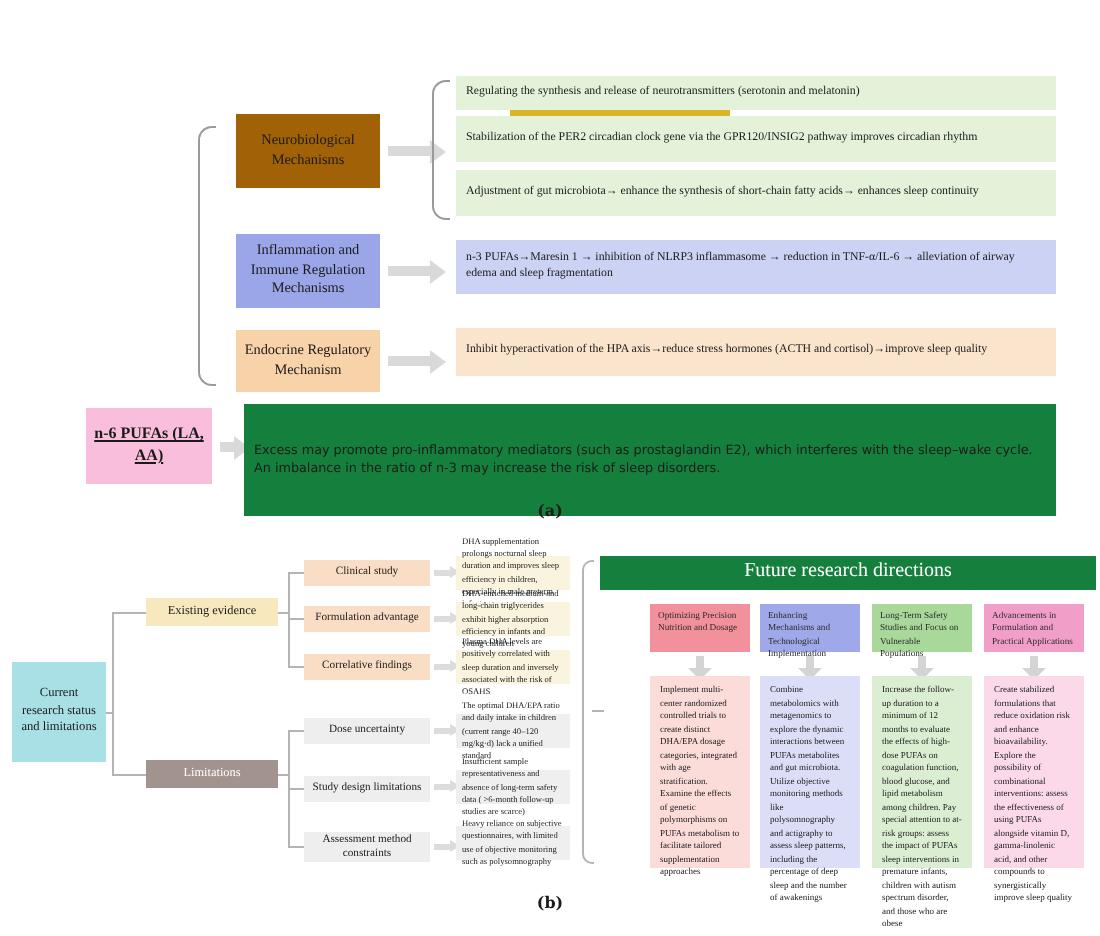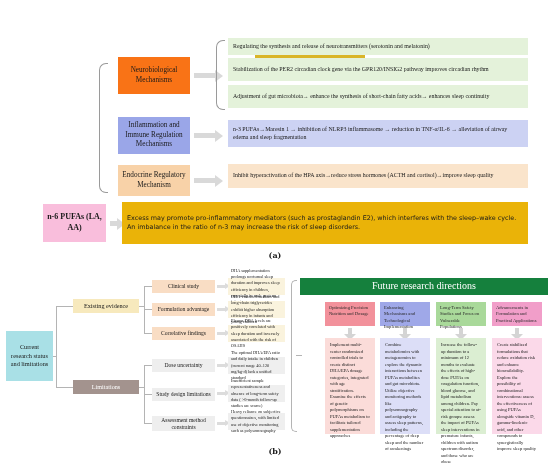--- a/index.html
+++ b/index.html
@@ -34,41 +34,41 @@
     font-size:9px;font-weight:bold;margin-top:44px;
   }
   #pufa3-box{
     left:22px;top:122px;width:73px;height:40px;
     background:#fbf6e0;border:1px solid #efe7c2;
     font-size:8.5px;font-weight:bold;line-height:1.35;
   }
   #pufa6-box{
     left:43px;top:204px;width:63px;height:38px;
     background:#f9bedc;
-    font-size:8px;font-weight:bold;line-height:1.35;
+    font-size:8px;font-weight:bold;line-height:1.35;text-decoration:underline;
   }
   .mech{
     font-size:7.2px;line-height:1.32;
   }
-  #mech-neuro{left:118px;top:57px;width:72px;height:37px;background:#f97316;}
+  #mech-neuro{left:118px;top:57px;width:72px;height:37px;background:#a16207;}
   #mech-inflam{left:118px;top:117px;width:72px;height:37px;background:#9aa6e8;}
   #mech-endo{left:118px;top:165px;width:72px;height:31px;background:#f8d2a8;}
 
   .finding{
     font-size:5.9px;line-height:1.35;
     padding:3px 5px;
     justify-content:flex-start;text-align:left;
     align-items:center;
   }
   #f-neuro-1{left:228px;top:38px;width:300px;height:17px;background:#e4f2da;}
   #f-neuro-2{left:228px;top:58px;width:300px;height:23px;background:#e4f2da;}
   #f-neuro-3{left:228px;top:85px;width:300px;height:23px;background:#e4f2da;}
   #f-inflam-1{left:228px;top:120px;width:300px;height:27px;background:#ccd2f3;}
   #f-endo-1{left:228px;top:164px;width:300px;height:24px;background:#fae4cb;}
-  #f-pufa6{left:122px;top:202px;width:406px;height:42px;background:#eab308;
+  #f-pufa6{left:122px;top:202px;width:406px;height:56px;background:#15803d;
     font-size:6.4px;line-height:1.45;font-family:"DejaVu Sans",sans-serif;}
 
   
   .arrow{
     position:absolute;
     background:#d9d9d9;
     height:5px;
   }
   .arrow:after{
     content:"";position:absolute;right:-7px;top:-3.5px;

